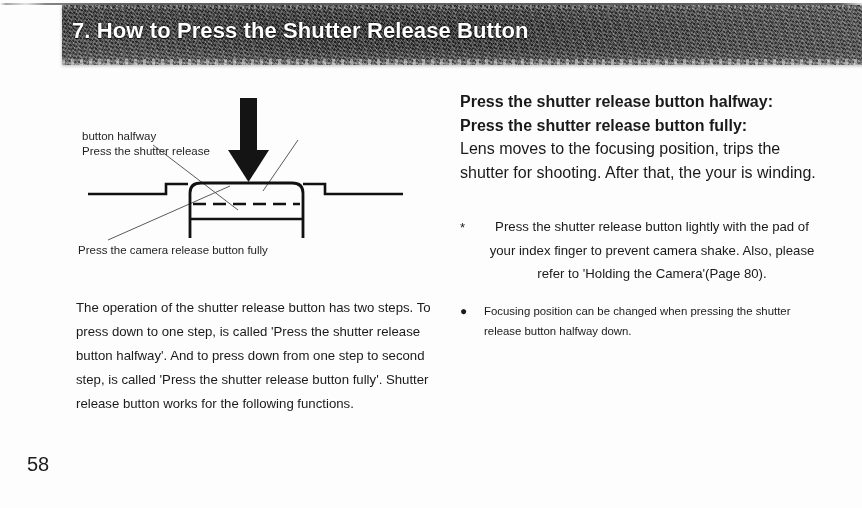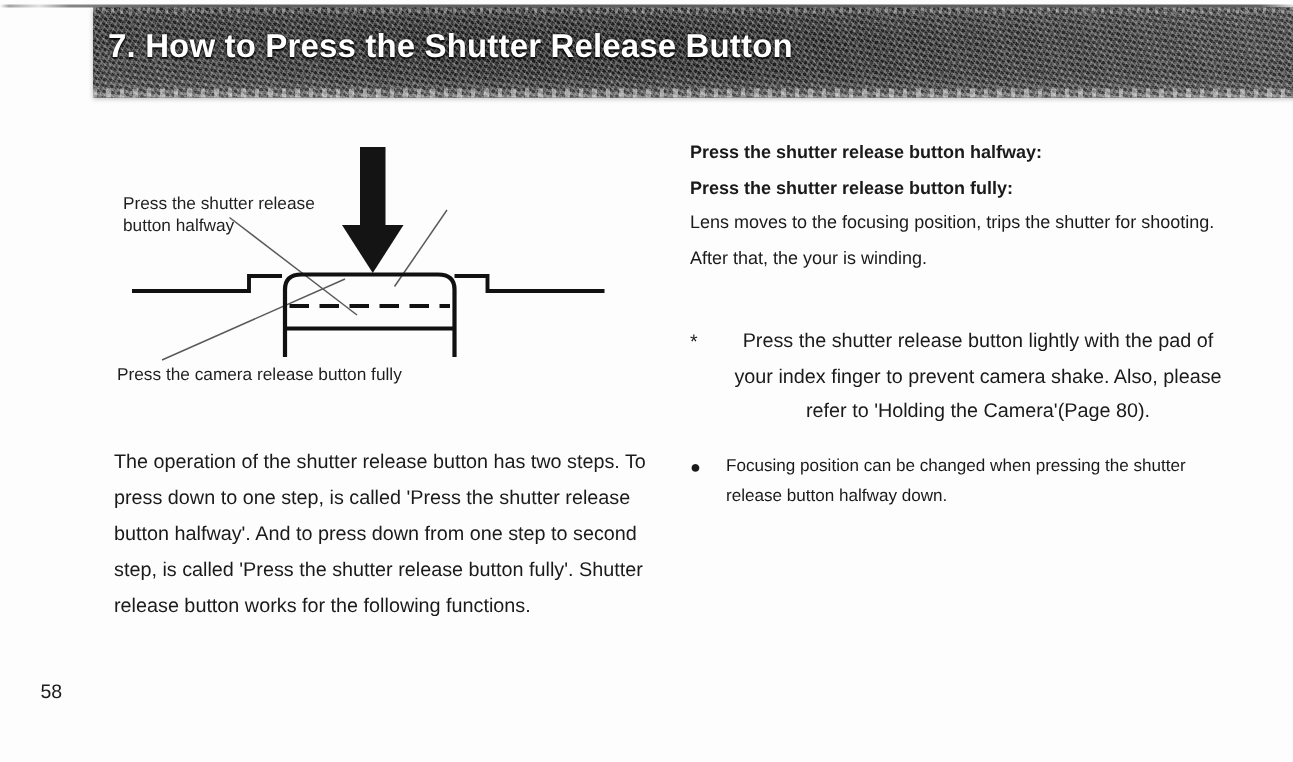--- a/index.html
+++ b/index.html
@@ -126,21 +126,21 @@
     line-height: 24px;
     color: #1a1a1a;
   }
   .col-left p { margin: 0; }
 
   .col-right {
     position: absolute;
     left: 460px;
     top: 90px;
     width: 358px;
-    font-size: 12px;
+    font-size: 16px;
     line-height: 23.5px;
     color: #1a1a1a;
   }
   .col-right p { margin: 0; }
   .lead { font-weight: bold; }
 
   .note-ast {
     position: absolute;
     left: 460px;
     top: 215px;
@@ -173,21 +173,21 @@
     font-size: 12px;
     line-height: 19.5px;
   }
   .note-bullet .body { flex: 1; }
 
   
   .page-number {
     position: absolute;
     left: 27px;
     top: 453px;
-    font-size: 13px;
+    font-size: 20px;
     color: #1c1c1c;
   }
 </style>
 </head>
 <body>
 
 <div class="page">
 
   <div class="top-rule"></div>
 
@@ -217,22 +217,22 @@
       <path d="M 243 96 L 265 96 L 265 106 L 343 106" fill="none" stroke="#111" stroke-width="2.6" stroke-linejoin="miter"></path>
 
       <path d="M 130 150 L 130 105 Q 130 95 141 95 L 232 95 Q 243 95 243 105 L 243 150" fill="none" stroke="#111" stroke-width="2.8" stroke-linecap="butt"></path>
 
       <line x1="133" y1="116" x2="240" y2="116" stroke="#111" stroke-width="2.6" stroke-dasharray="13 7"></line>
 
       <line x1="131" y1="131" x2="242" y2="131" stroke="#111" stroke-width="2.6"></line>
     </svg>
 
     <div class="dlabel dlabel-halfway">
+      <div>button halfway</div>
       <div>Press the shutter release</div>
-      <div>button halfway</div>
     </div>
 
 
     <div class="dlabel dlabel-fully">Press the camera release button fully</div>
   </div>
 
   <div class="col-left">
     <p>The operation of the shutter release button has two steps. To press down to one step, is called 'Press the shutter release button halfway'. And to press down from one step to second step, is called 'Press the shutter release button fully'. Shutter release button works for the following functions.</p>
   </div>
 

